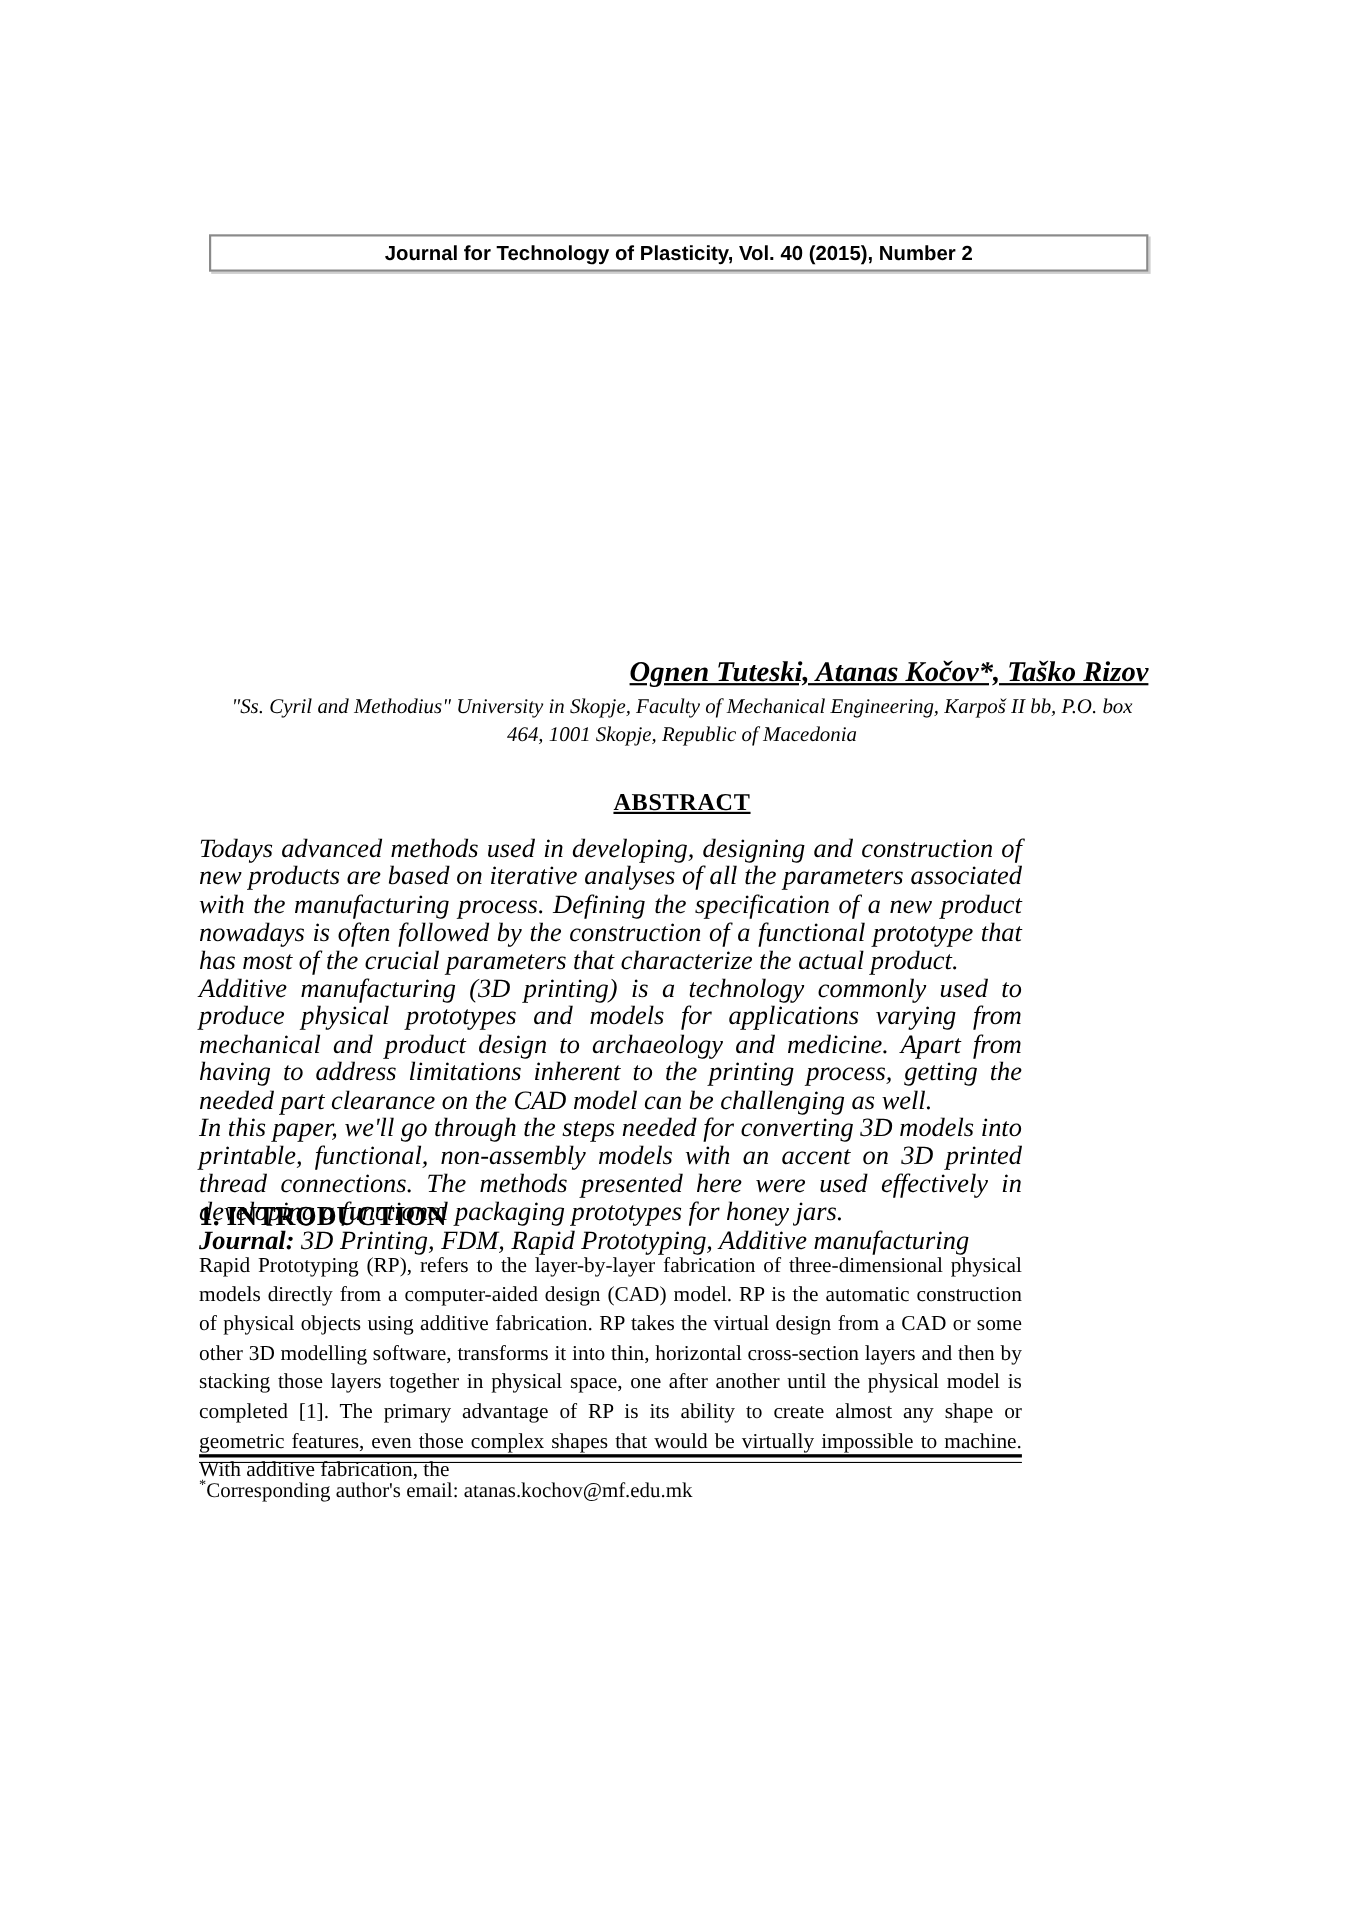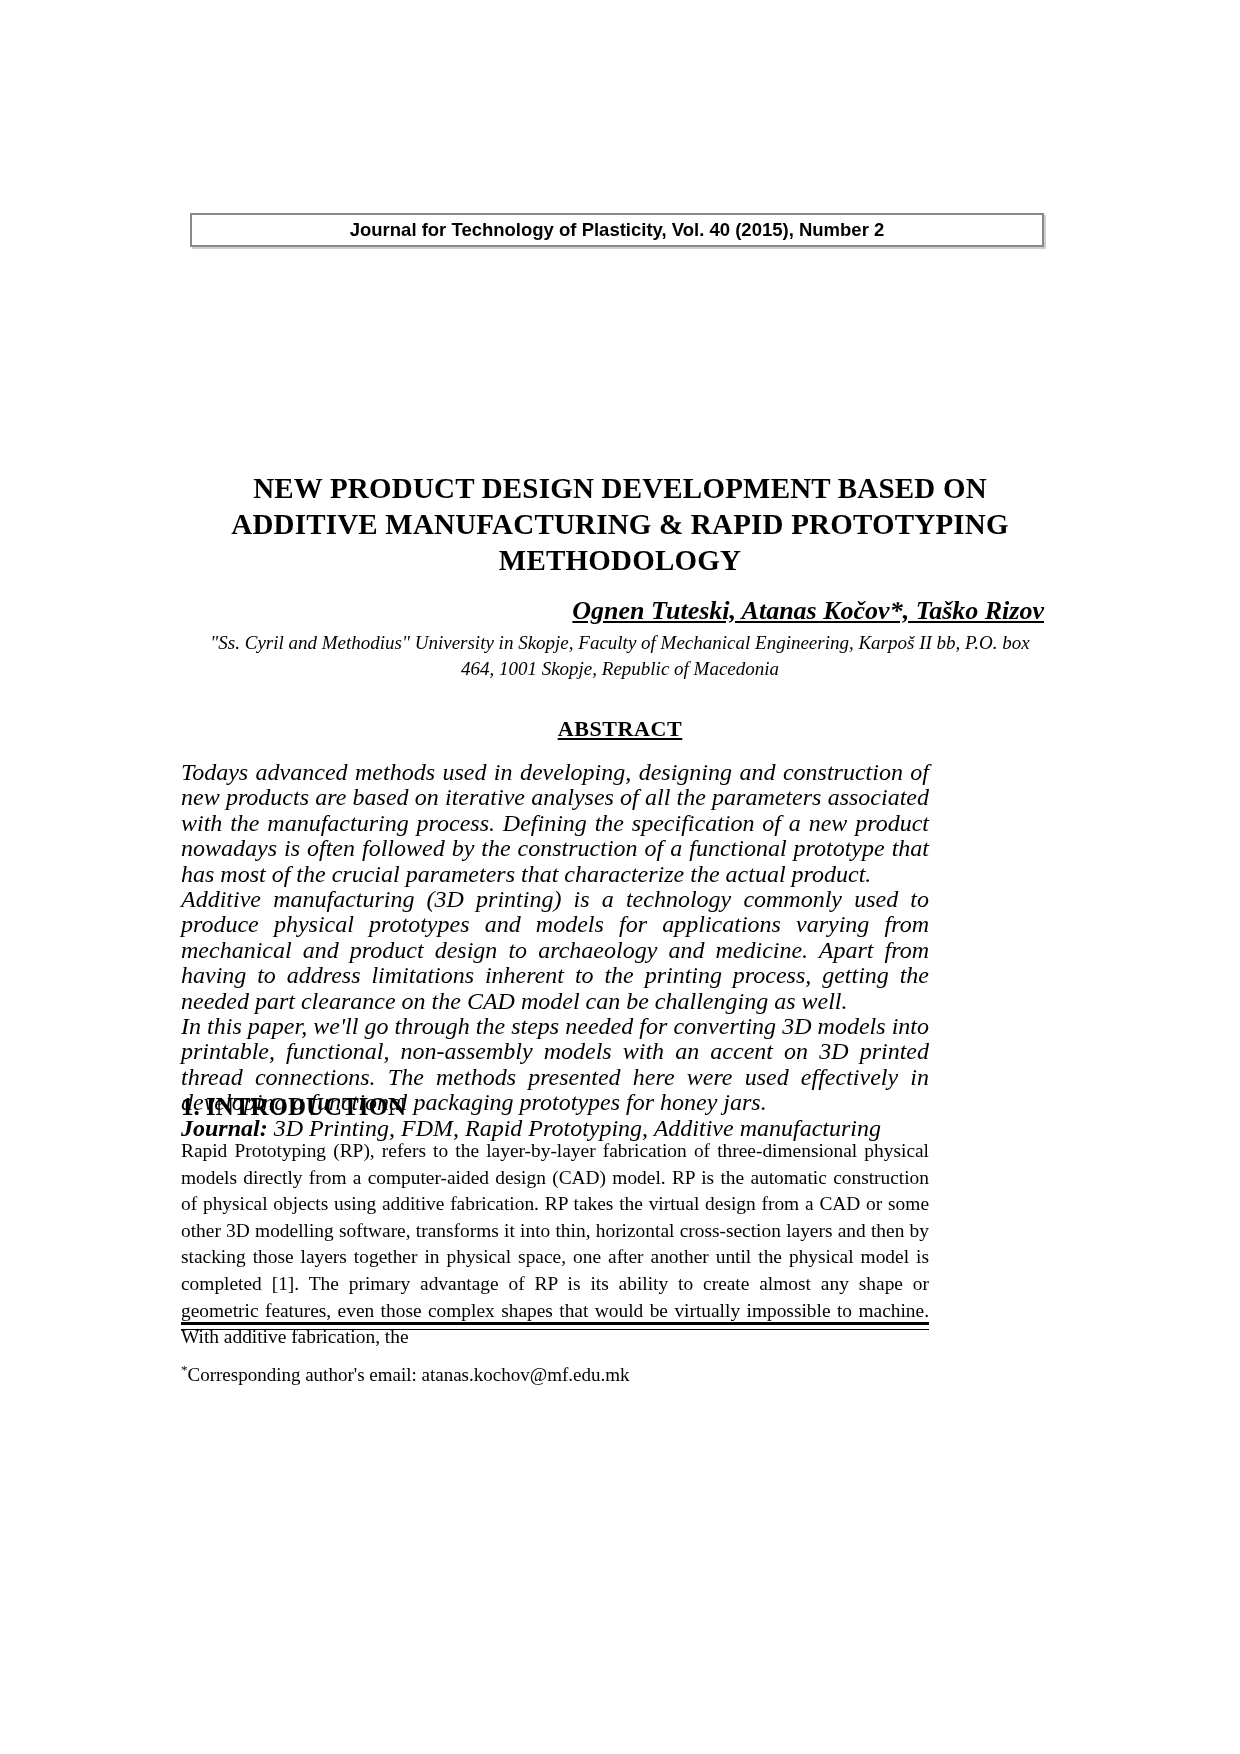--- a/index.html
+++ b/index.html
@@ -144,37 +144,35 @@
     width: 748px;
     border-top: 1px solid #000;
   }
   .footnote {
     position: absolute;
     left: 181px;
     top: 1337px;
     width: 748px;
     font-size: 19px;
     line-height: 26px;
-    margin-top: 20px;
   }
   .footnote sup {
     font-size: 13px;
     vertical-align: super;
   }
 </style>
 </head>
 <body>
 
 <div class="page">
 
   <div class="header-box">
     <div class="header-text">Journal for Technology of Plasticity, Vol. 40 (2015), Number 2</div>
   </div>
 
-  <div class="title">NEW PRODUCT DESIGN DEVELOPMENT BASED ON ADDITIVE MANUFACTURING &amp; RAPID PROTOTYPING METHODOLOGY</div>
 
   <div class="authors">Ognen Tuteski, Atanas Kočov*, Taško Rizov</div>
 
   <div class="affiliation">"Ss. Cyril and Methodius" University in Skopje, Faculty of Mechanical Engineering, Karpoš II bb, P.O. box 464, 1001 Skopje, Republic of Macedonia</div>
 
   <div class="abstract-heading">ABSTRACT</div>
 
   <div class="abstract-body">
     <p>Todays advanced methods used in developing, designing and construction of new products are based on iterative analyses of all the parameters associated with the manufacturing process. Defining the specification of a new product nowadays is often followed by the construction of a functional prototype that has most of the crucial parameters that characterize the actual product.</p>
     <p>Additive manufacturing (3D printing) is a technology commonly used to produce physical prototypes and models for applications varying from mechanical and product design to archaeology and medicine. Apart from having to address limitations inherent to the printing process, getting the needed part clearance on the CAD model can be challenging as well.</p>

